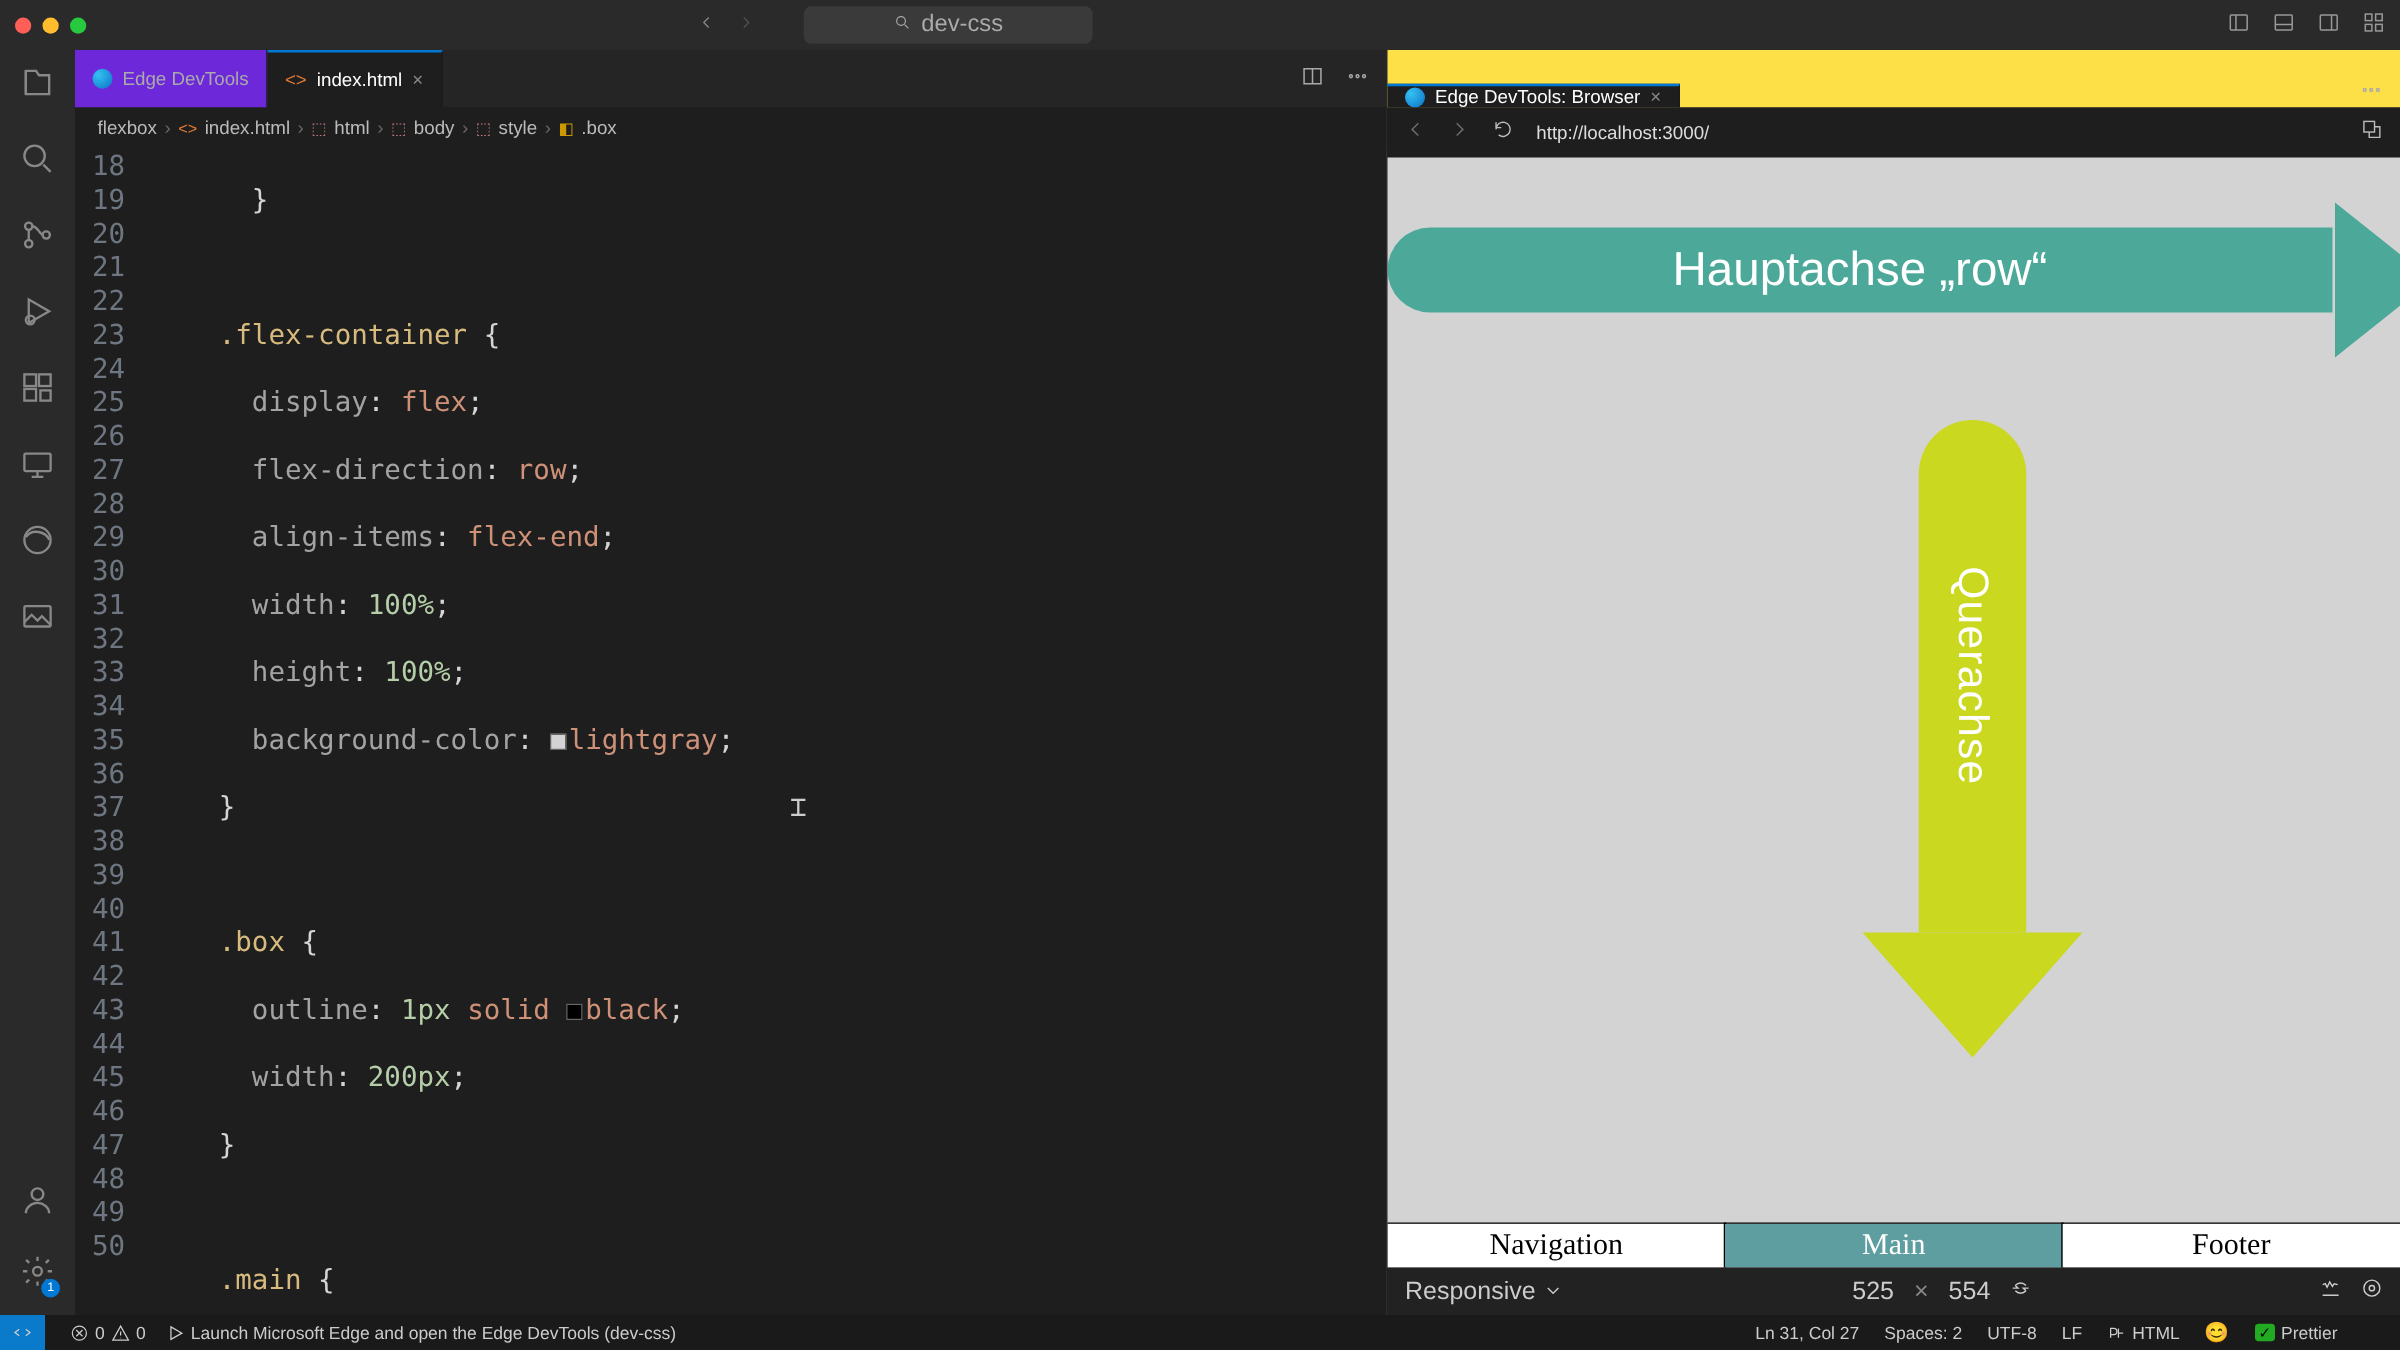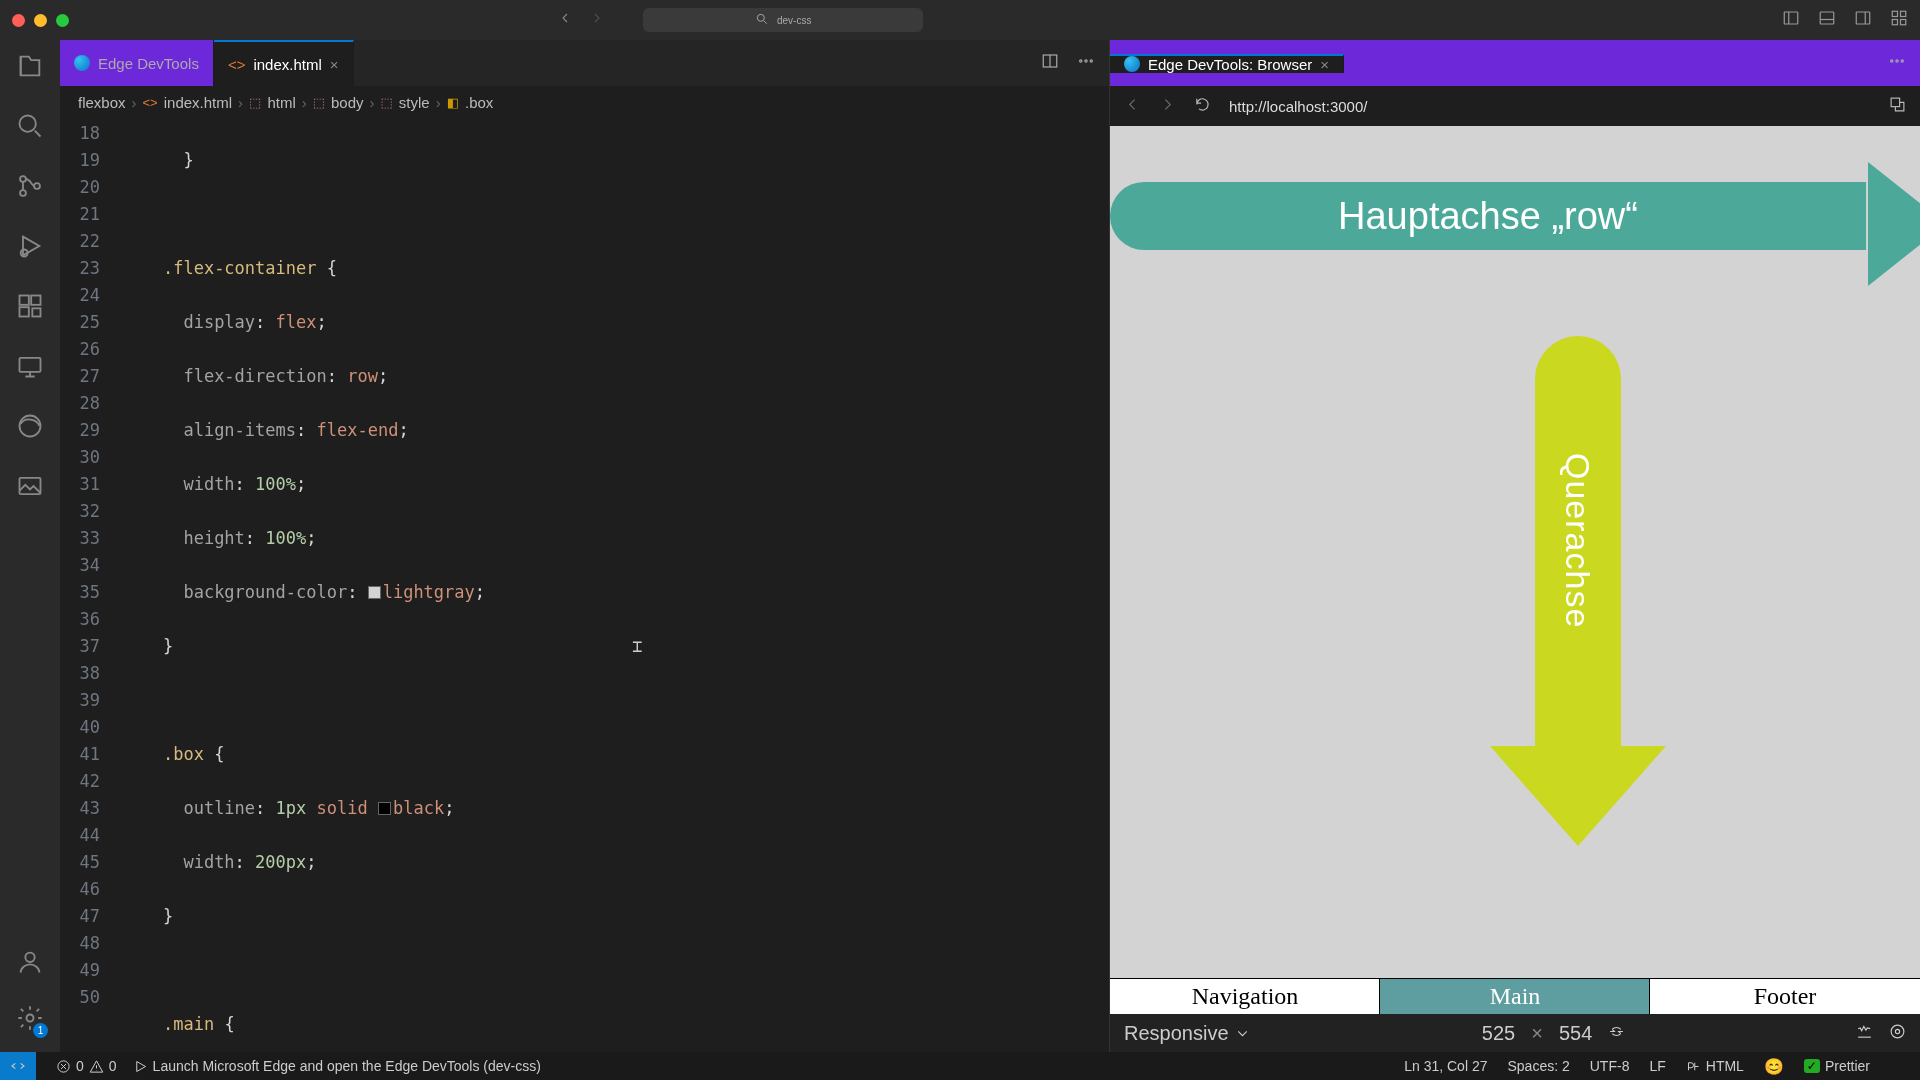--- a/index.html
+++ b/index.html
@@ -4,21 +4,21 @@
 <style>
 * { margin: 0; padding: 0; box-sizing: border-box; }
 body { font-family: -apple-system, "Segoe UI", sans-serif; background: #1e1e1e; color: #ccc; overflow: hidden; width: 1920px; height: 1080px; }
 
 .titlebar { height: 40px; background: #2a2a2a; display: flex; align-items: center; padding: 0 12px; gap: 8px; }
 .traffic { display: flex; gap: 9px; margin-right: 20px; }
 .dot { width: 13px; height: 13px; border-radius: 50%; }
 .dot.r { background: #ff5f56; } .dot.y { background: #ffbd2e; } .dot.g { background: #27c93f; }
 .nav-arrows { display: flex; gap: 16px; margin-left: 460px; color: #888; }
 .nav-arrows svg { width: 16px; height: 16px; }
-.search-pill { background: #3a3a3a; border-radius: 6px; padding: 4px 112px; margin-left: 30px; display: flex; align-items: center; gap: 8px; color: #aaa; font-size: 10px; }
+.search-pill { background: #3a3a3a; border-radius: 6px; padding: 4px 72px; margin-left: 30px; display: flex; align-items: center; gap: 8px; color: #aaa; font-size: 19px; }
 .title-icons { margin-left: auto; display: flex; gap: 18px; color: #999; }
 .title-icons svg { width: 18px; height: 18px; }
 
 .main-layout { display: flex; height: calc(100% - 40px - 28px); }
 .activitybar { width: 60px; background: #2a2a2a; display: flex; flex-direction: column; align-items: center; padding-top: 12px; gap: 28px; }
 .activitybar .ab-icon { color: #888; cursor: pointer; }
 .activitybar .ab-bottom { margin-top: auto; margin-bottom: 16px; display:flex; flex-direction:column; gap:24px; align-items:center;}
 .activitybar svg { width: 28px; height: 28px; }
 .ab-icon.badge { position: relative; }
 .ab-icon.badge::after { content: "1"; position: absolute; bottom: -2px; right: -4px; background: #0078d4; color: #fff; font-size: 10px; width: 15px; height: 15px; border-radius: 50%; display: flex; align-items: center; justify-content: center; }
@@ -30,35 +30,35 @@
 .tab.active { background: #1e1e1e; color: #fff; border-top: 2px solid #0078d4; }
 .tab .close { color: #888; font-size: 15px; }
 .tab-edge-icon { width:16px; height:16px; background: radial-gradient(circle at 30% 30%, #35c2f1, #0b70c7); border-radius:50%; }
 .tab-html-icon { color:#e37933; }
 .tab-actions { margin-left: auto; display: flex; align-items: center; gap: 18px; padding-right: 14px; color: #aaa; }
 .tab-actions svg { width: 18px; height: 18px; }
 .breadcrumb { height: 32px; display: flex; align-items: center; gap: 6px; padding-left: 18px; font-size: 15px; color: #bbb; background: #1e1e1e; }
 .breadcrumb .sep { color: #666; }
 .bc-icon { font-size: 13px; }
 
-.code { flex:1; display: flex; overflow: hidden; font-family: Menlo, Consolas, monospace; font-size: 17px; line-height: 27px; }
+.code { flex:1; display: flex; overflow: hidden; font-family: Menlo, Consolas, monospace; font-size: 22px; line-height: 27px; }
 .gutter { width: 62px; text-align: right; color: #6e7681; padding-right: 22px; padding-top: 2px; user-select:none; }
 .gutter div { height: 27px; }
 .lines { flex: 1; padding-top: 2px; position: relative; white-space: pre; }
 .lines .ln { height: 27px; }
 .t-sel   { color: #d7ba7d; margin-top: 44px; }
 .t-prop  { color: #a3a3a3; }
 .t-val   { color: #ce9178; }
 .t-num   { color: #b5cea8; }
 .t-pun   { color: #d4d4d4; }
 .swatch  { display:inline-block; width:13px; height:13px; border:1px solid #666; vertical-align:-1px; margin-right:2px;}
 .cursor-mark { position:absolute; color:#ccc; }
 
 .browser-pane { flex: 1; display: flex; flex-direction: column; background: #1e1e1e; }
-.browser-tabbar { height: 46px; background: #6d28d9; display: flex; align-items: center; }
+.browser-tabbar { height: 46px; background: #fde047; display: flex; align-items: flex-end; }
 .browser-urlbar { height: 40px; display: flex; align-items: center; gap: 18px; padding: 0 14px; background: #1e1e1e; color: #bbb; }
 .browser-urlbar svg { width:17px; height:17px; }
 .url-text { color: #ddd; font-size: 15px; }
 .inspect-icon { margin-left: auto; }
 .preview { flex: 1; background: #d3d3d3; position: relative; overflow: hidden; }
 
 .h-arrow { position: absolute; top: 56px; left: 0; right: -14px; height: 90px; }
 .h-arrow-body { background: #4ca99a; height: 68px; border-radius: 40px 0 0 40px; margin-right: 68px; display:flex; align-items:center; justify-content:center;}
 .h-arrow-head { position:absolute; right:-12px; top:-20px; width:0; height:0; border-top:62px solid transparent; border-bottom:62px solid transparent; border-left:78px solid #4ca99a; }
 .h-arrow-text { color:#fff; font-size: 38px; font-weight: 400; }

